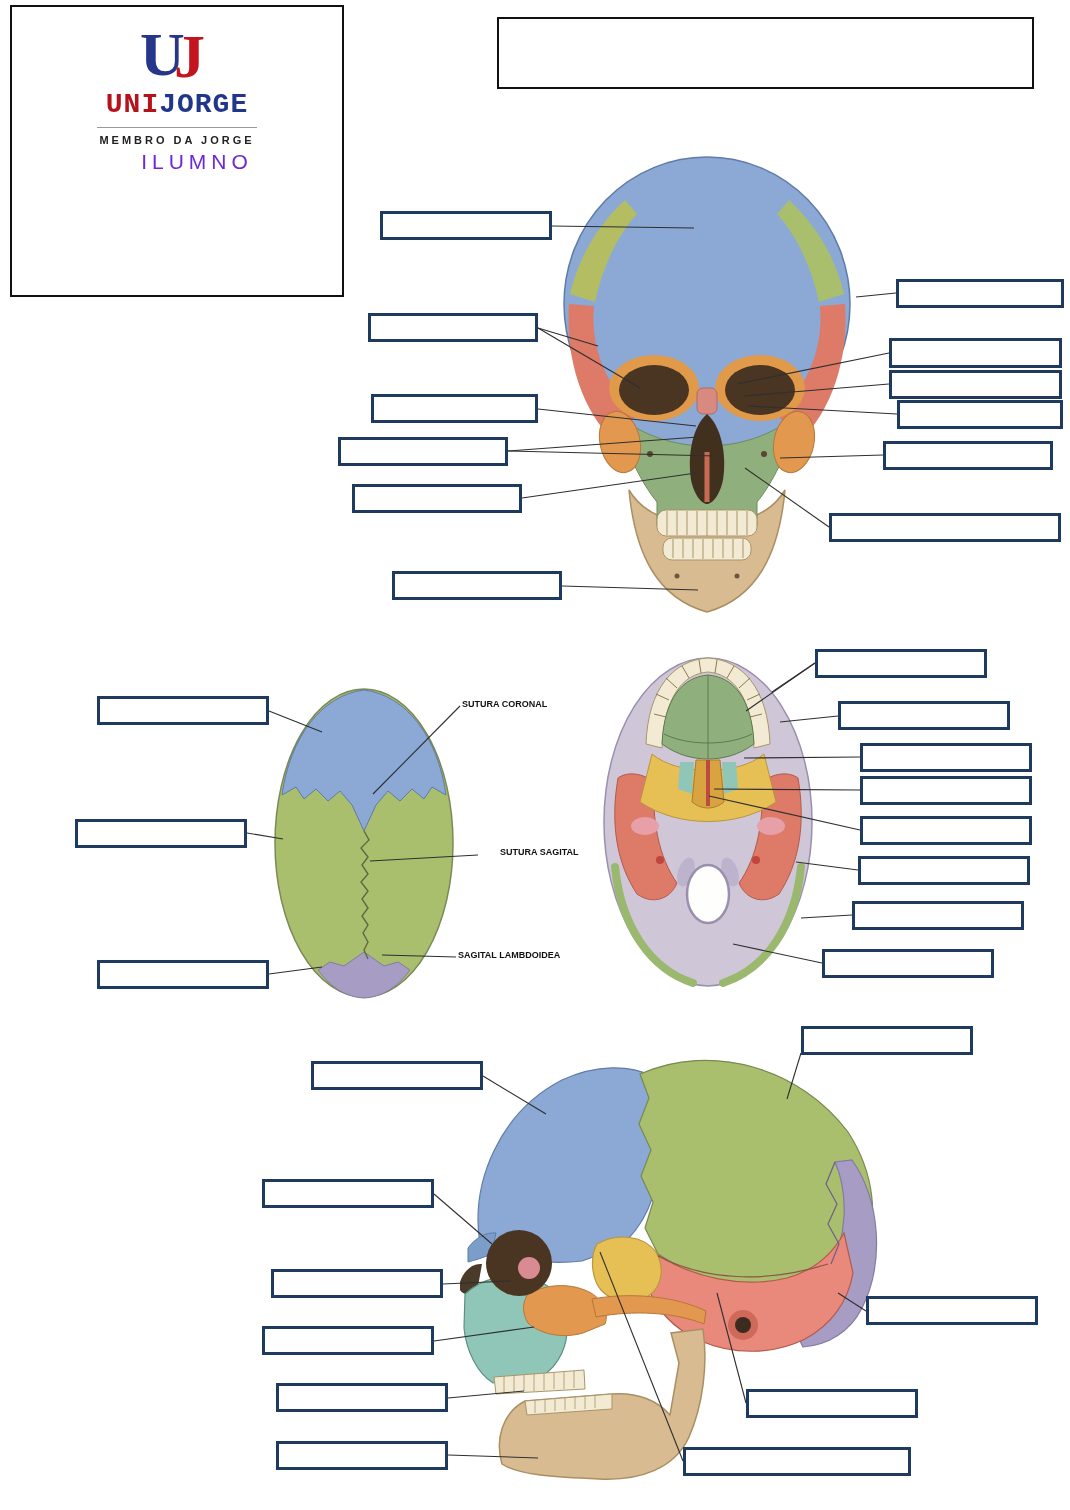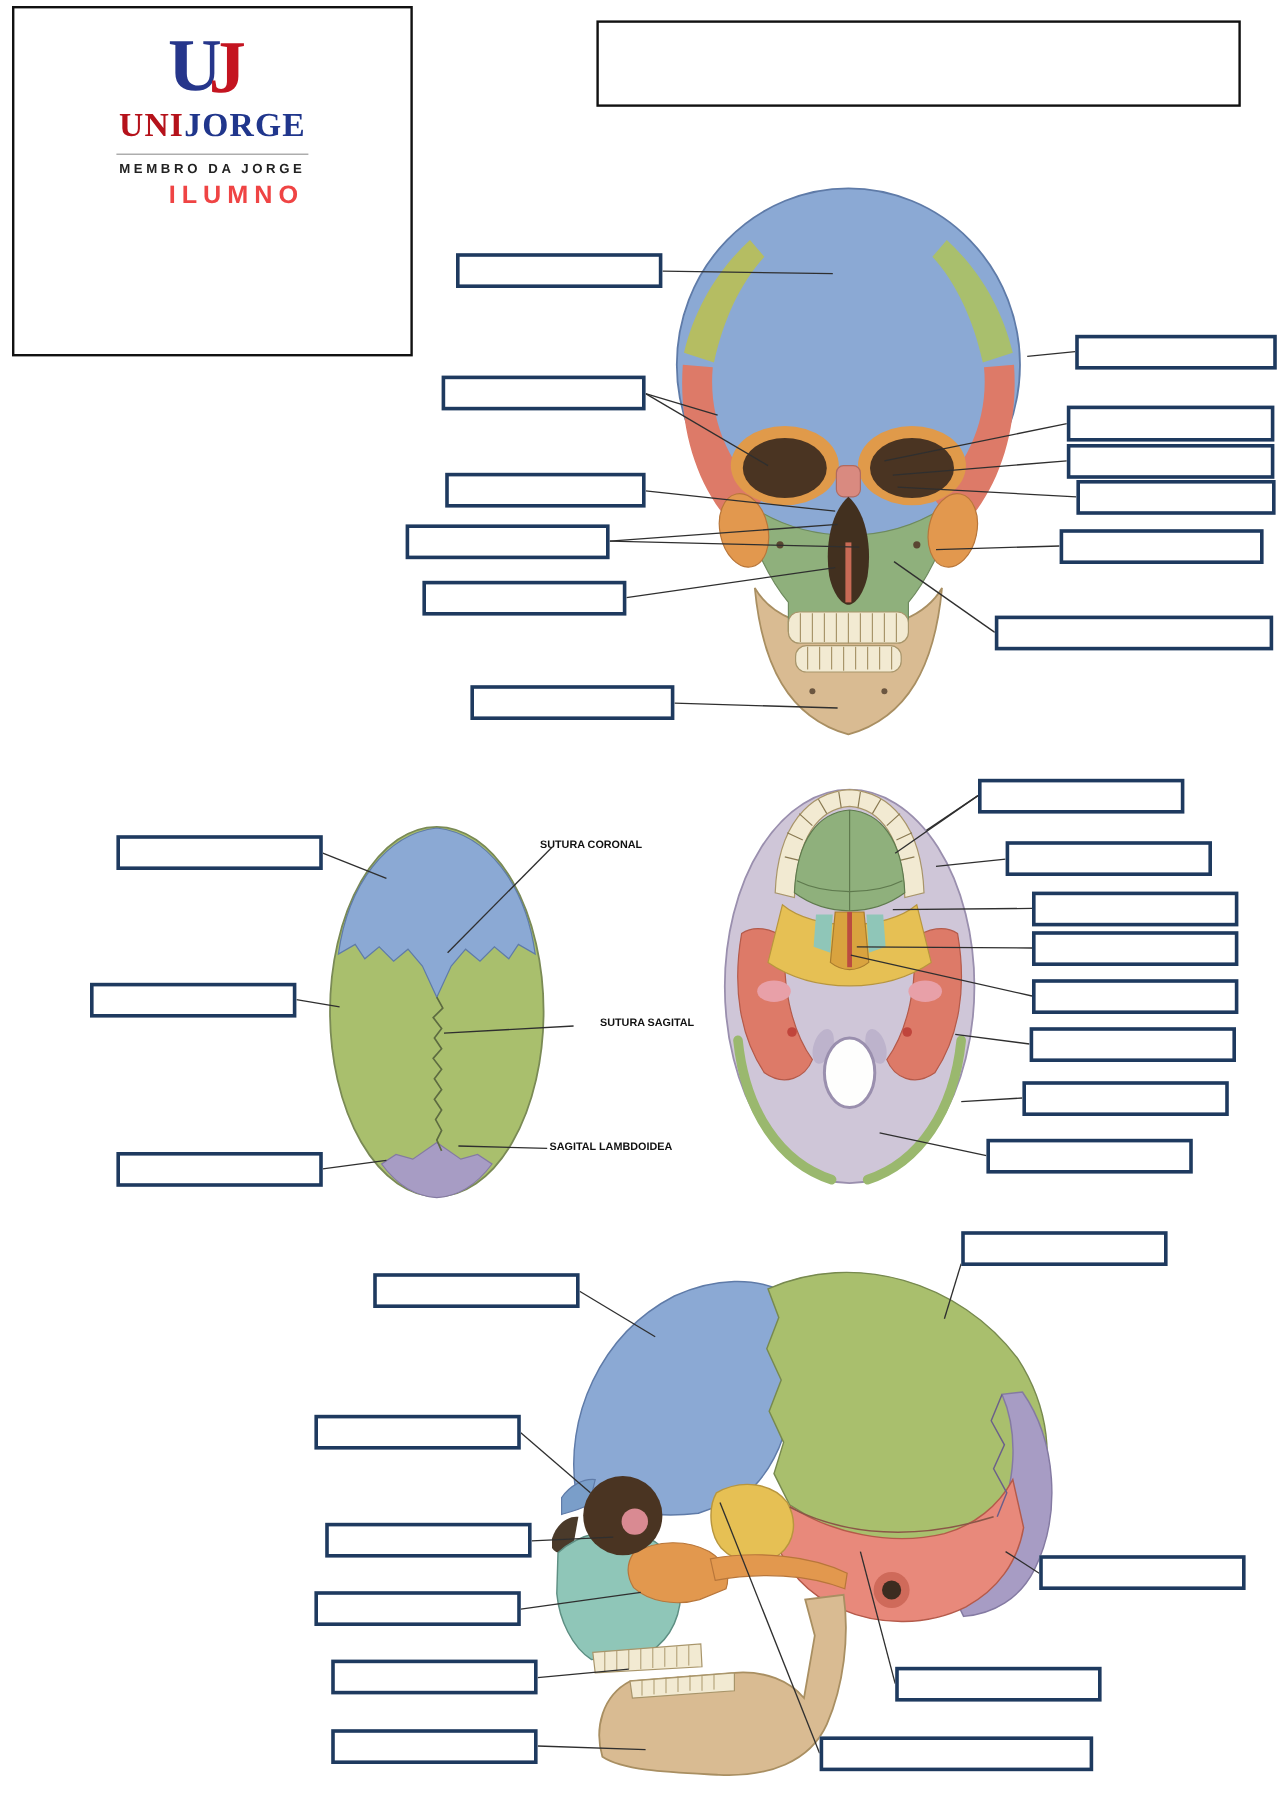--- a/index.html
+++ b/index.html
@@ -3,26 +3,26 @@
 <meta charset="utf-8">
 <style>
   html,body{margin:0;padding:0;background:#e9e9e9;}
   .page{position:relative;width:1070px;height:1510px;background:#fff;margin:0 auto;
         font-family:"Liberation Sans",sans-serif;overflow:hidden;}
   
   .logo-box{position:absolute;left:10px;top:5px;width:330px;height:288px;border:2px solid #111;
             background:#fff;}
   .logo-inner{position:absolute;left:0;top:8px;width:100%;text-align:center;}
   .logo-mark{display:block;margin:0 auto;}
-  .logo-name{font-family:Liberation Serif, serif;font-weight:bold;font-size:28px;letter-spacing:1px;margin-top:2px;}
+  .logo-name{font-family:Liberation Mono, monospace;font-weight:bold;font-size:28px;letter-spacing:1px;margin-top:2px;}
   .logo-name .uni{color:#B5121B;}
   .logo-name .jorge{color:#20368C;}
   .logo-divider{width:160px;height:1px;background:#9a9a9a;margin:7px auto 6px auto;}
   .logo-tagline{font-size:11px;font-weight:bold;color:#222;letter-spacing:3px;}
-  .logo-network{font-size:21px;font-weight:bold;color:#ef4444;letter-spacing:5px;margin-top:4px;padding-left:40px;}
+  .logo-network{font-size:21px;font-weight:normal;color:#6d28d9;letter-spacing:5px;margin-top:4px;padding-left:40px;}
   
   .title-box{position:absolute;left:497px;top:17px;width:533px;height:68px;border:2px solid #111;background:#fff;}
   
   .abox{position:absolute;border:3px solid #1E3A5F;background:#fff;box-sizing:border-box;}
   
   .suture-label{position:absolute;font-size:9px;font-weight:bold;color:#111;white-space:nowrap;}
   .fig{position:absolute;}
   .leads{position:absolute;left:0;top:0;pointer-events:none;}
 </style>
 </head>
@@ -168,21 +168,21 @@
       <line x1="443" y1="1284" x2="511" y2="1281"></line>
       <line x1="434" y1="1341" x2="534" y2="1327"></line>
       <line x1="448" y1="1398" x2="524" y2="1391"></line>
       <line x1="448" y1="1455" x2="538" y2="1458"></line>
       <line x1="866" y1="1311" x2="838" y2="1293"></line>
       <line x1="746" y1="1403" x2="717" y2="1293"></line>
       <line x1="683" y1="1461" x2="600" y2="1252"></line>
     </g>
   </svg>
 
-  <div class="suture-label" style="left:450px;top:699px">SUTURA CORONAL</div>
+  <div class="suture-label" style="left:462px;top:699px">SUTURA CORONAL</div>
   <div class="suture-label" style="left:500px;top:847px">SUTURA SAGITAL</div>
   <div class="suture-label" style="left:458px;top:950px">SAGITAL LAMBDOIDEA</div>
 
   <div class="abox" style="left:380px;top:211px;width:172px;height:29px"></div>
   <div class="abox" style="left:368px;top:313px;width:170px;height:29px"></div>
   <div class="abox" style="left:371px;top:394px;width:167px;height:29px"></div>
   <div class="abox" style="left:338px;top:437px;width:170px;height:29px"></div>
   <div class="abox" style="left:352px;top:484px;width:170px;height:29px"></div>
   <div class="abox" style="left:392px;top:571px;width:170px;height:29px"></div>
   <div class="abox" style="left:896px;top:279px;width:168px;height:29px"></div>

